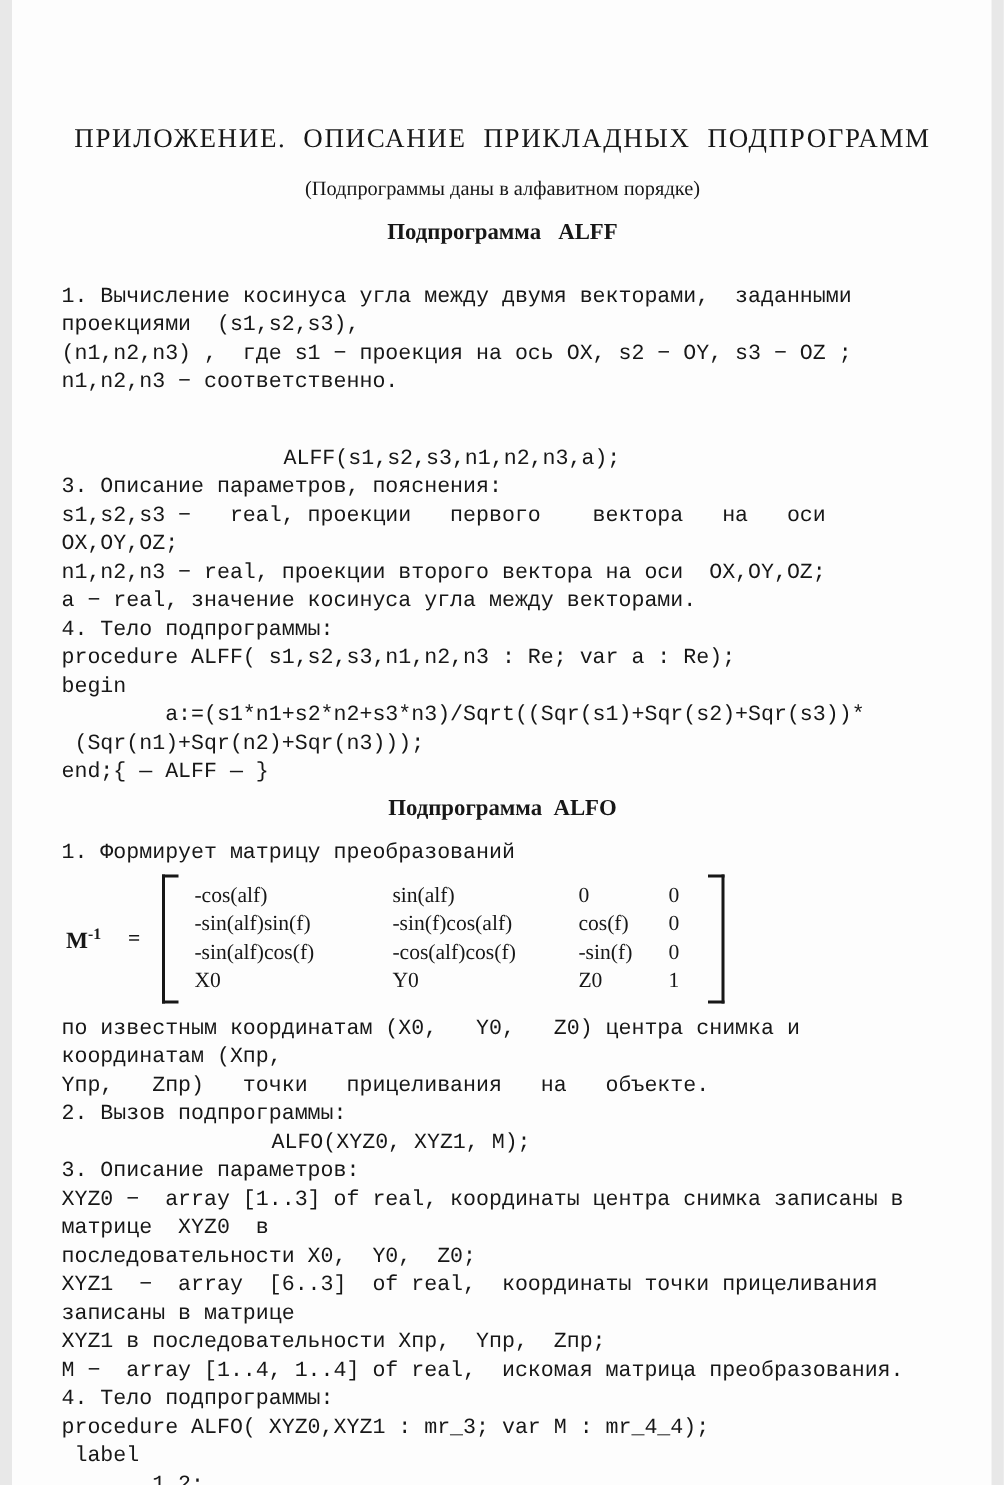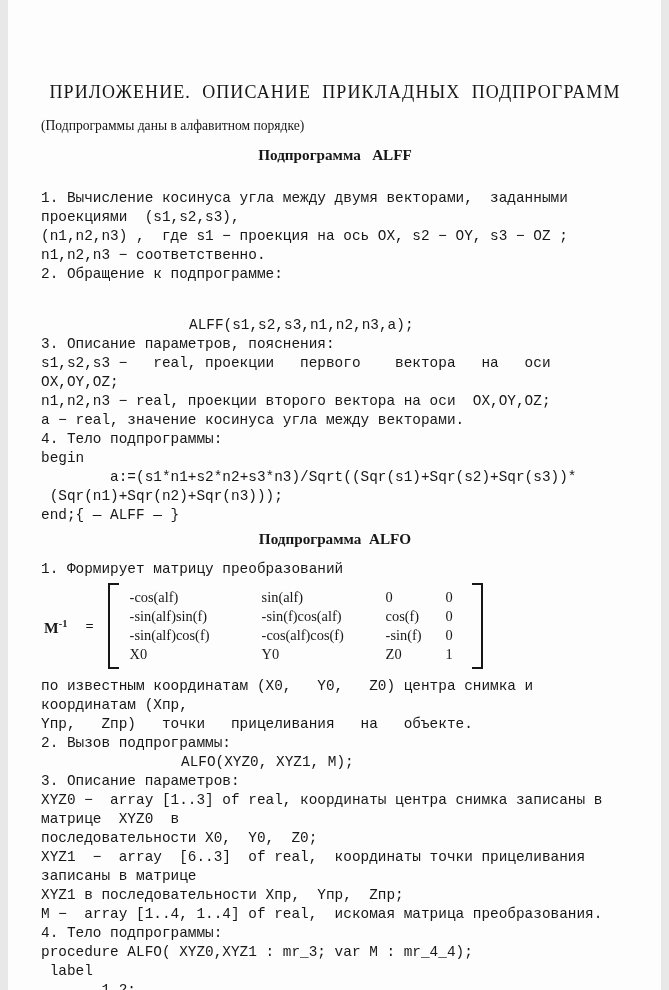--- a/index.html
+++ b/index.html
@@ -21,20 +21,21 @@
     margin: 0 0 13px;
     text-align: center;
     font-size: 18px;
     font-weight: 400;
     letter-spacing: 1.1px;
     line-height: 24px;
     white-space: pre-wrap;
   }
   .subtitle {
     margin: 0 0 10px;
+    text-align: center;
     font-size: 13.6px;
     line-height: 18px;
     white-space: pre-wrap;
   }
   .sec-heading {
     margin: 0 0 24px;
     text-align: center;
     font-size: 15.2px;
     font-weight: 700;
     line-height: 20px;
@@ -87,27 +88,27 @@
 
 <div class="page">
 
   <h1 class="doc-title">ПРИЛОЖЕНИЕ.  ОПИСАНИЕ  ПРИКЛАДНЫХ  ПОДПРОГРАММ</h1>
   <div class="subtitle">(Подпрограммы даны в алфавитном порядке)</div>
 
   <h2 class="sec-heading">Подпрограмма   ALFF</h2>
 
   <div class="line">1. Вычисление косинуса угла между двумя векторами,  заданными проекциями  (s1,s2,s3),</div>
   <div class="line">(n1,n2,n3) ,  где s1 − проекция на ось OX, s2 − OY, s3 − OZ ; n1,n2,n3 − соответственно.</div>
-  <div class="line">2. Обращение к подпрограмме:</div>
   <div class="line call-line-alff">ALFF(s1,s2,s3,n1,n2,n3,a);</div>
   <div class="line">3. Описание параметров, пояснения:</div>
   <div class="line">s1,s2,s3 −   real, проекции   первого    вектора   на   оси  OX,OY,OZ;</div>
   <div class="line">n1,n2,n3 − real, проекции второго вектора на оси  OX,OY,OZ;</div>
   <div class="line">a − real, значение косинуса угла между векторами.</div>
   <div class="line">4. Тело подпрограммы:</div>
+  <div class="line">procedure ALFF( s1,s2,s3,n1,n2,n3 : Re; var a : Re);</div>
   <div class="line">begin</div>
   <div class="line">        a:=(s1*n1+s2*n2+s3*n3)/Sqrt((Sqr(s1)+Sqr(s2)+Sqr(s3))*</div>
   <div class="line"> (Sqr(n1)+Sqr(n2)+Sqr(n3)));</div>
   <div class="line">end;{ — ALFF — }</div>
 
   <h2 class="sec-heading alfo">Подпрограмма  ALFO</h2>
 
   <div class="line">1. Формирует матрицу преобразований</div>
 
   <div class="matrix-wrap">

